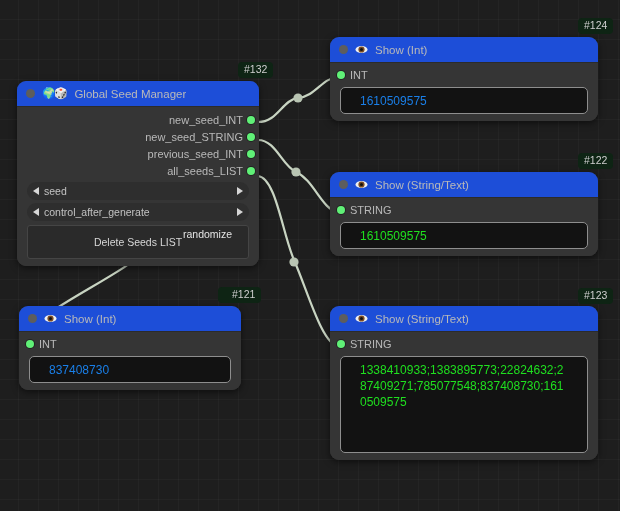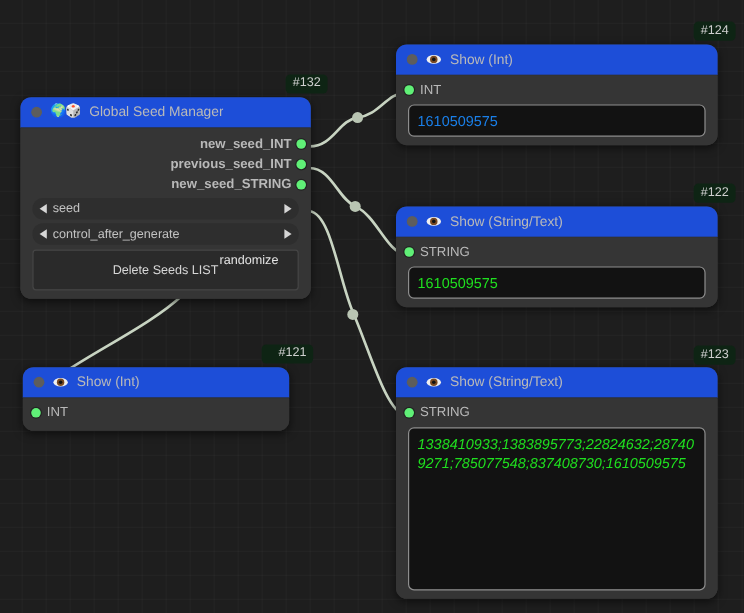--- a/index.html
+++ b/index.html
@@ -84,21 +84,21 @@
   
   .slot {
     position: relative;
     height: 17px;
     display: flex;
     align-items: center;
     font-size: 11px;
     color: #b9b9b9;
     text-align: center;
   }
-  .slot-out { justify-content: flex-end; padding-right: 16px; font-weight: bold; }
+  .slot-out { justify-content: flex-end; padding-right: 16px; }
   .slot-in  { justify-content: flex-start; padding-left: 20px; }
   .slot-dot {
     position: absolute;
     width: 8px; height: 8px;
     border-radius: 50%;
     background: #60f077;
     box-shadow: 0 0 0 1px rgba(0,0,0,0.35);
   }
   .slot-out .slot-dot { right: 4px; }
   .slot-in  .slot-dot { left: 7px; }
@@ -139,21 +139,21 @@
     font-size: 10.5px;
     color: #d7d7d7;
   }
 
   
   .display-box {
     margin: 4px 10px 0 10px;
     background: #121212;
     border: 1px solid #8e8e8e;
     border-radius: 5px;
-    padding: 5px 7px;
+    padding: 5px 19px;
     font-size: 12px;
     line-height: 16px;
     word-break: break-all;
     overflow: hidden;
   }
   .val-int { color: #1a7fe8; }
   .val-str { color: #1fe01f; }
 
   
   .eye-icon {
@@ -190,25 +190,29 @@
       <span class="title-text">Global Seed Manager</span>
     </div>
     <div class="node-body">
       <div style="height:4px;"></div>
 
       <div class="slot slot-out">
         <span>new_seed_INT</span>
         <span class="slot-dot"></span>
       </div>
       <div class="slot slot-out">
+        <span>new_seed_STRING</span>
+        <span class="slot-dot"></span>
+      </div>
+      <div class="slot slot-out">
         <span>previous_seed_INT</span>
         <span class="slot-dot"></span>
       </div>
       <div class="slot slot-out">
-        <span>new_seed_STRING</span>
+        <span>all_seeds_LIST</span>
         <span class="slot-dot"></span>
       </div>
 
       <div class="widget">
         <span class="arrow arrow-l"></span>
         <span class="widget-name">seed</span>
         <span class="widget-value">719619863</span>
         <span class="arrow arrow-r"></span>
       </div>
 
@@ -282,21 +286,21 @@
         <circle cx="13" cy="8" r="3" fill="#121212"></circle>
       </svg>
       <span class="title-text">Show (String/Text)</span>
     </div>
     <div class="node-body">
       <div style="height:3px;"></div>
       <div class="slot slot-in">
         <span class="slot-dot"></span>
         <span>STRING</span>
       </div>
-      <div class="display-box" style="height:136px;font-style:italic;">
+      <div class="display-box" style="height:97px;">
         <span class="val-str">1338410933;1383895773;22824632;287409271;785077548;837408730;1610509575</span>
       </div>
     </div>
   </div>
 
   <div class="node-badge" style="left:205px; top:287px;padding-left:14px;">#121</div>
 
   <div class="node" style="left:19px; top:306px; width:222px;">
     <div class="node-title">
       <span class="collapse-dot"></span>
@@ -306,16 +310,19 @@
         <circle cx="13" cy="8" r="3" fill="#121212"></circle>
       </svg>
       <span class="title-text">Show (Int)</span>
     </div>
     <div class="node-body">
       <div style="height:3px;"></div>
       <div class="slot slot-in">
         <span class="slot-dot"></span>
         <span>INT</span>
       </div>
+      <div class="display-box" style="height:27px;">
+        <span class="val-int">837408730</span>
+      </div>
     </div>
   </div>
 
 </div>
 
 </body></html>

